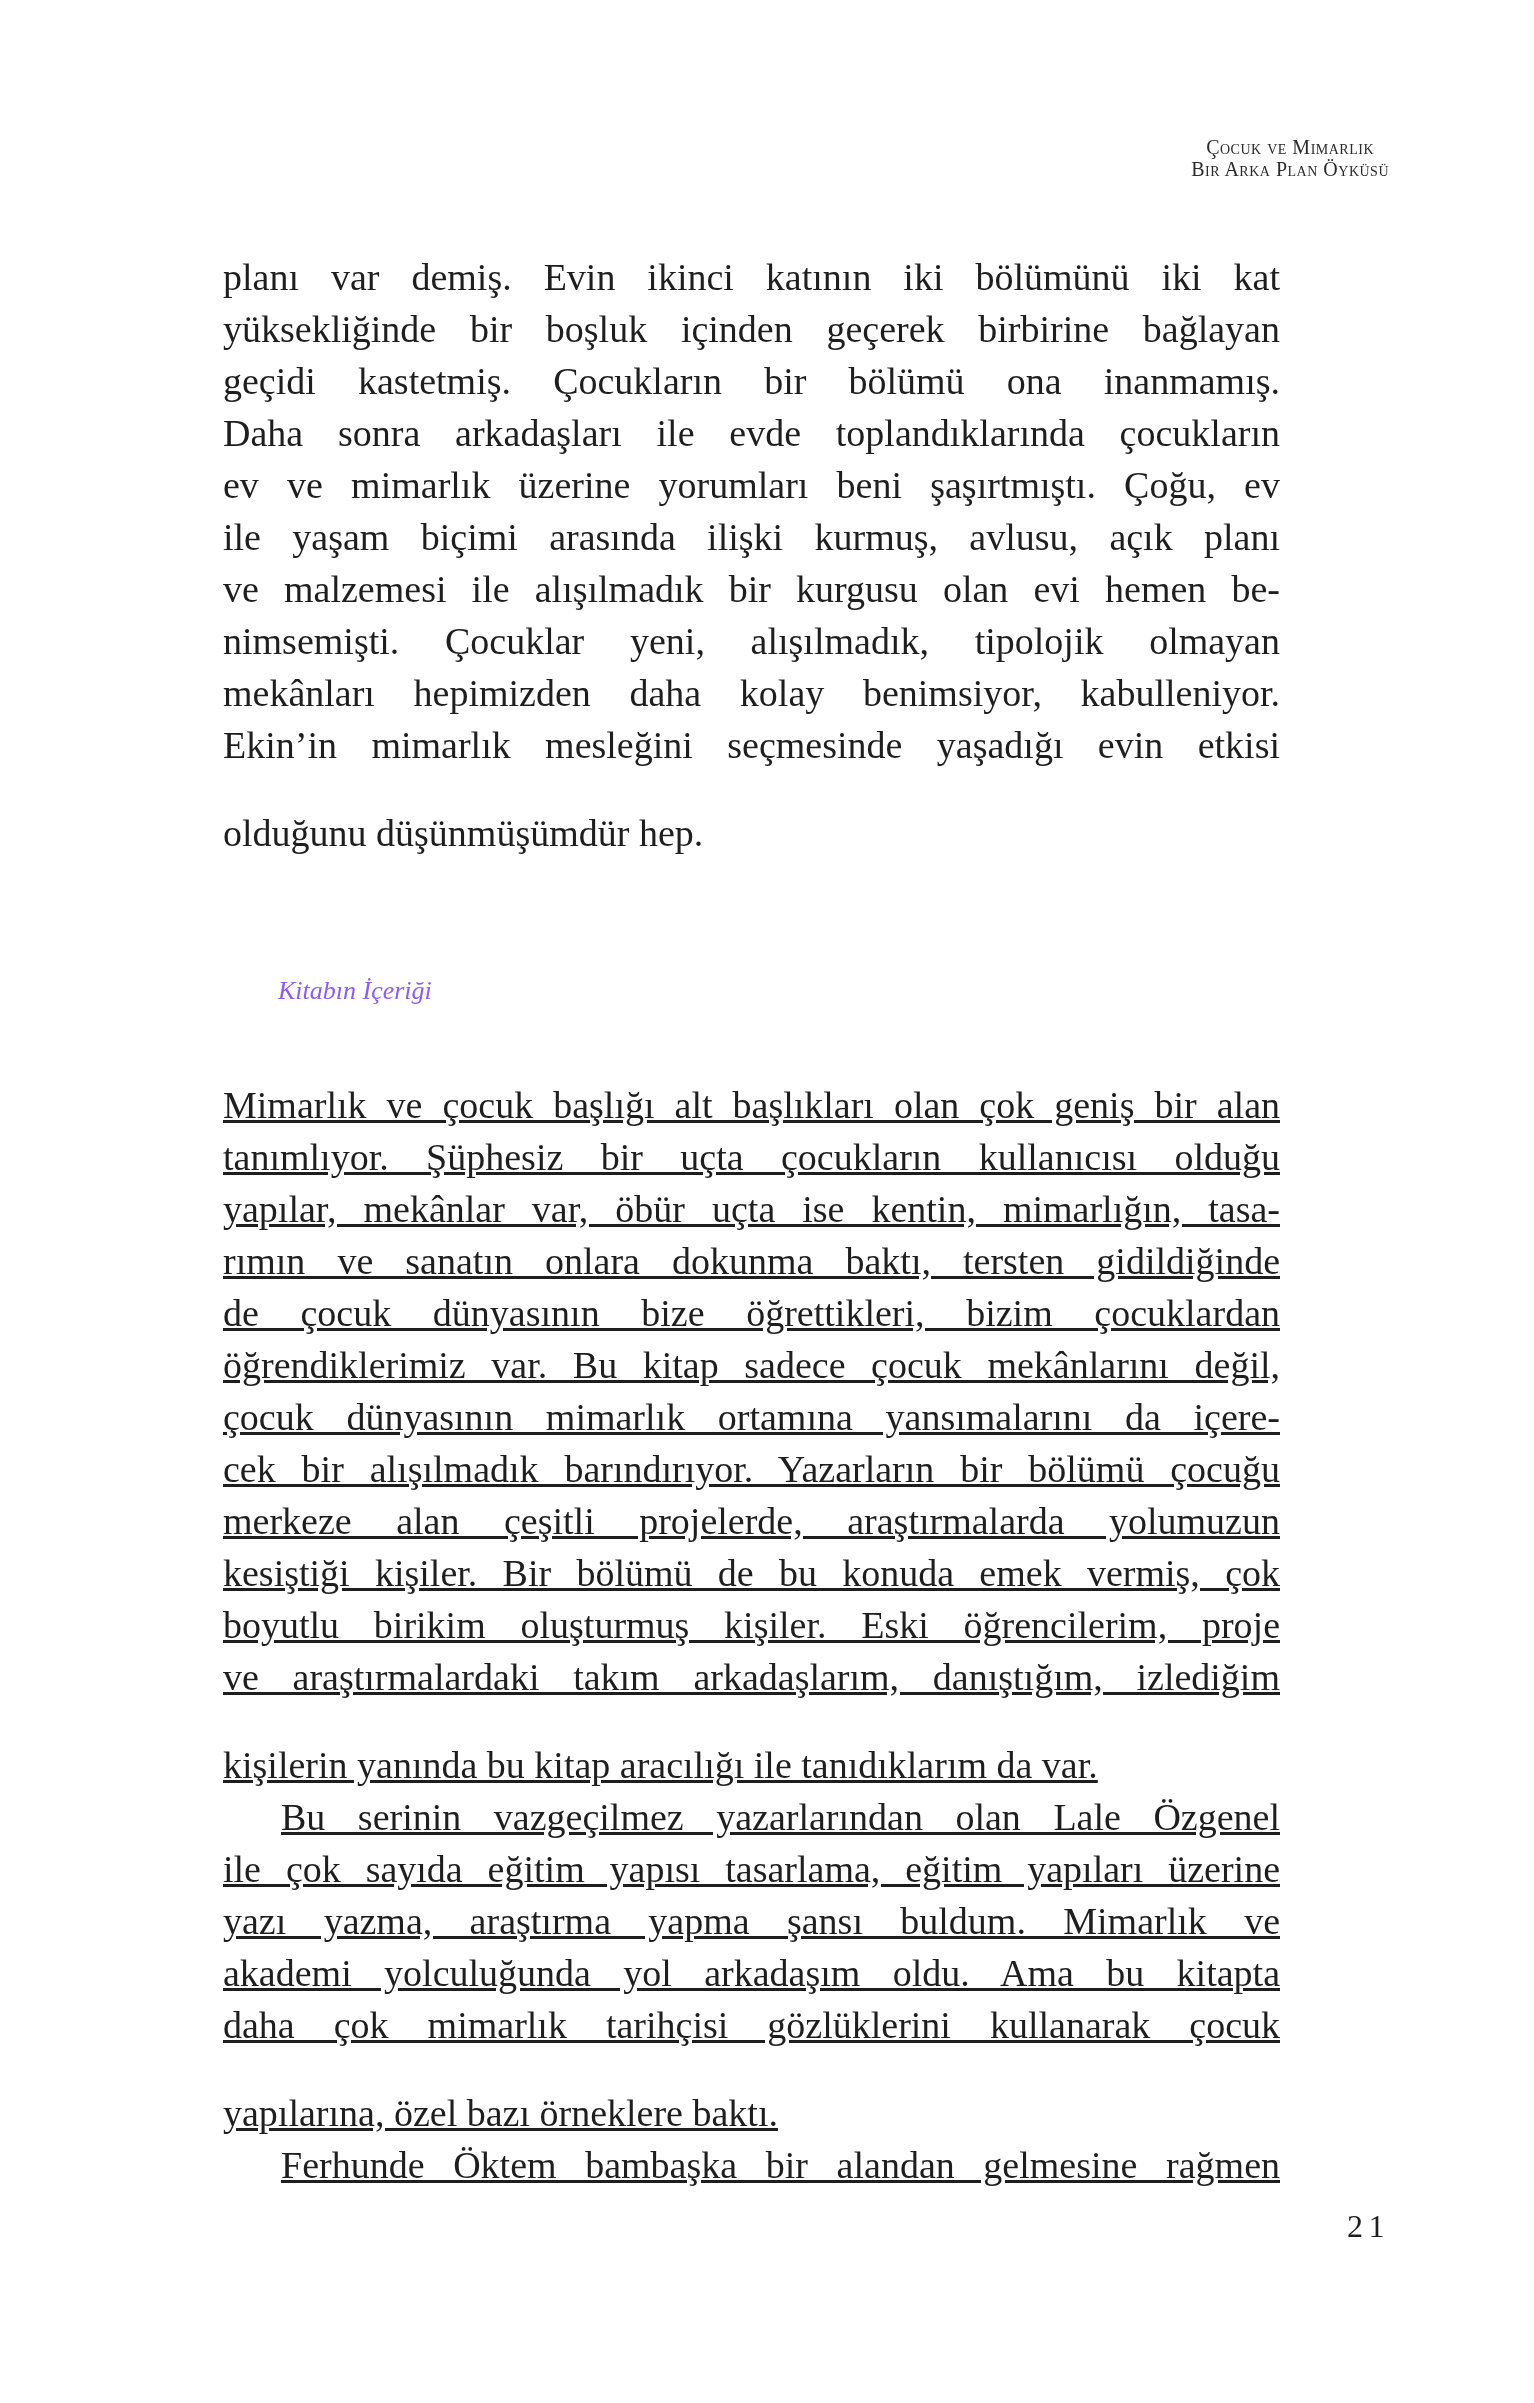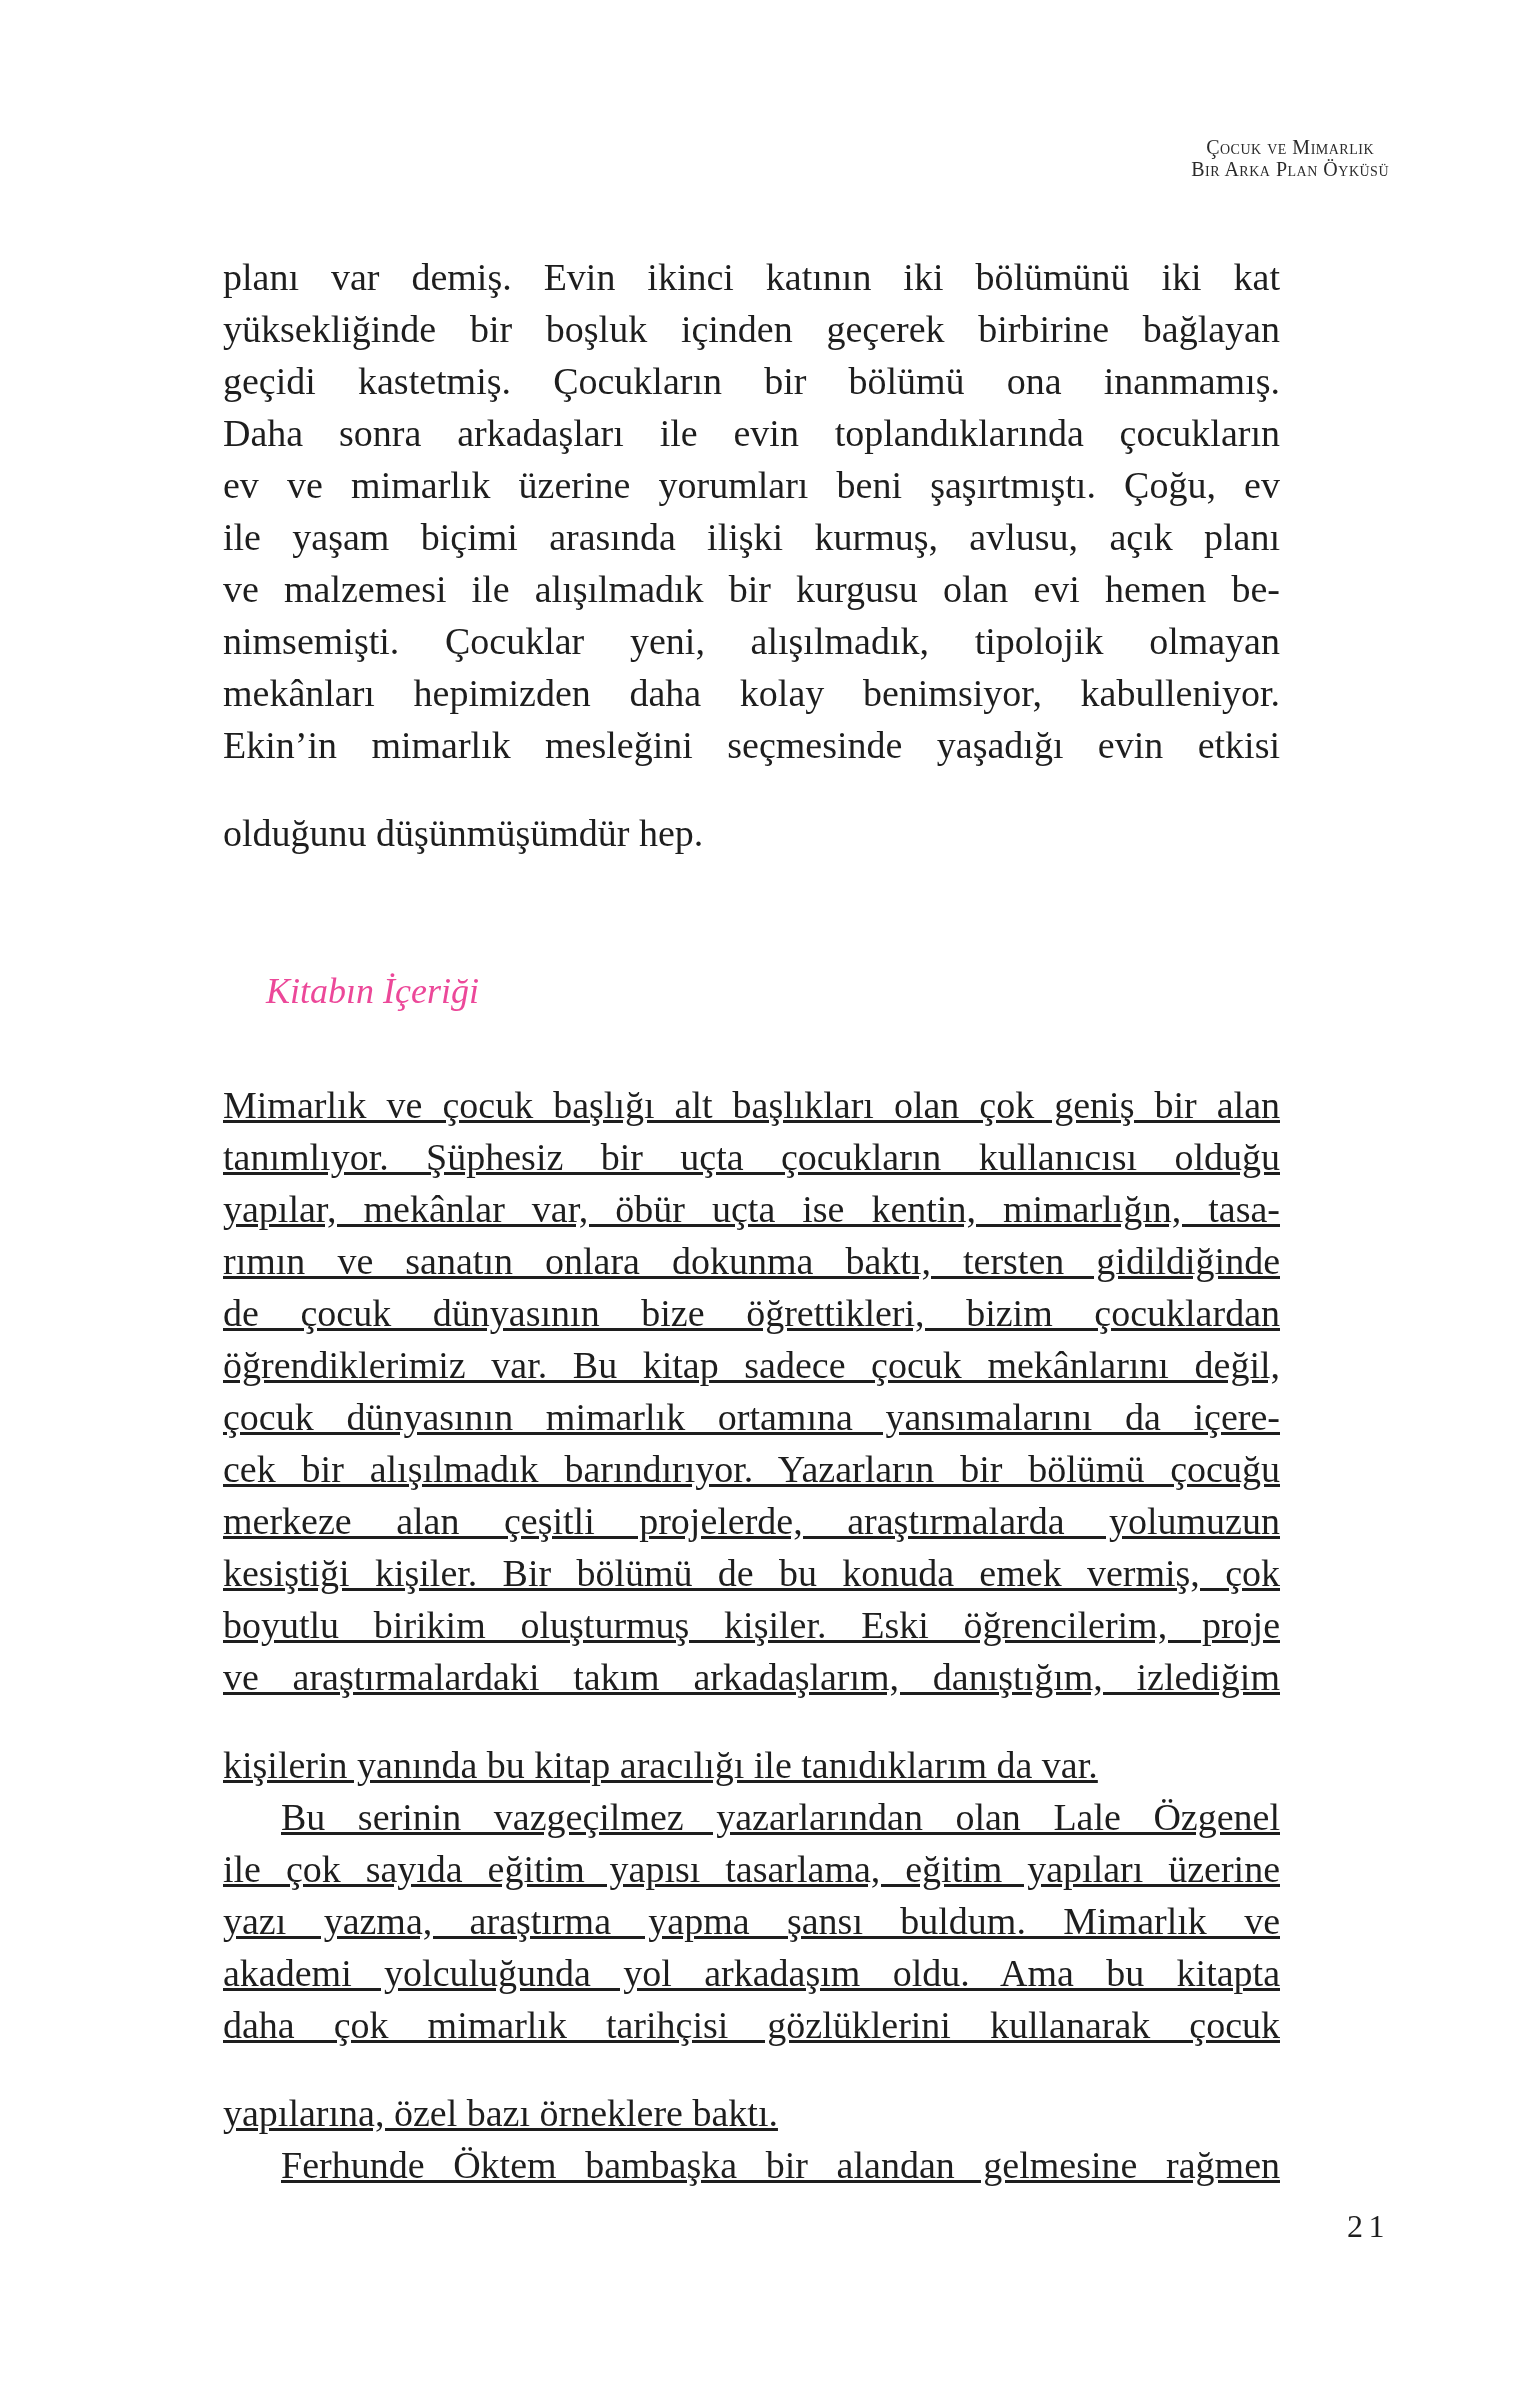--- a/index.html
+++ b/index.html
@@ -24,23 +24,23 @@
   }
   .line {
     display: block; white-space: nowrap;
     text-align: justify; text-align-last: justify;
     height: 52px;
   }
   .line.last { text-align-last: left; margin-top: 36px; }
   .line.indent { padding-left: 58px; }
   #block1 { top: 251px; }
   #section-heading {
-    position: absolute; left: 266px; top: 965px;
+    position: absolute; left: 278px; top: 965px;
     font-family: "Liberation Serif", "DejaVu Serif", serif;
-    font-style: italic; font-size: 36px; color: #ec4899;
+    font-style: italic; font-size: 26px; color: #8b5cf6;
     line-height: 52px; white-space: nowrap;
   }
   #block2 { top: 1079px; text-decoration: underline; }
   .page-number {
     position: absolute; left: 1347px; top: 2208px;
     font-family: "Liberation Serif", "DejaVu Serif", serif;
     font-size: 32px; font-weight: normal; color: #1e1e1e;
     letter-spacing: 5.6px;
   }
 </style>
@@ -51,21 +51,21 @@
 
   <div class="running-head">
     <div>Çocuk ve Mimarlık</div>
     <div>Bir Arka Plan Öyküsü</div>
   </div>
 
   <div class="body-text" id="block1">
     <span class="line">planı var demiş. Evin ikinci katının iki bölümünü iki kat</span>
     <span class="line">yüksekliğinde bir boşluk içinden geçerek birbirine bağlayan</span>
     <span class="line">geçidi kastetmiş. Çocukların bir bölümü ona inanmamış.</span>
-    <span class="line">Daha sonra arkadaşları ile evin toplandıklarında çocukların</span>
+    <span class="line">Daha sonra arkadaşları ile evde toplandıklarında çocukların</span>
     <span class="line">ev ve mimarlık üzerine yorumları beni şaşırtmıştı. Çoğu, ev</span>
     <span class="line">ile yaşam biçimi arasında ilişki kurmuş, avlusu, açık planı</span>
     <span class="line">ve malzemesi ile alışılmadık bir kurgusu olan evi hemen be-</span>
     <span class="line">nimsemişti. Çocuklar yeni, alışılmadık, tipolojik olmayan</span>
     <span class="line">mekânları hepimizden daha kolay benimsiyor, kabulleniyor.</span>
     <span class="line">Ekin’in mimarlık mesleğini seçmesinde yaşadığı evin etkisi</span>
     <span class="line last">olduğunu düşünmüşümdür hep.</span>
   </div>
 
   <div id="section-heading">Kitabın İçeriği</div>

